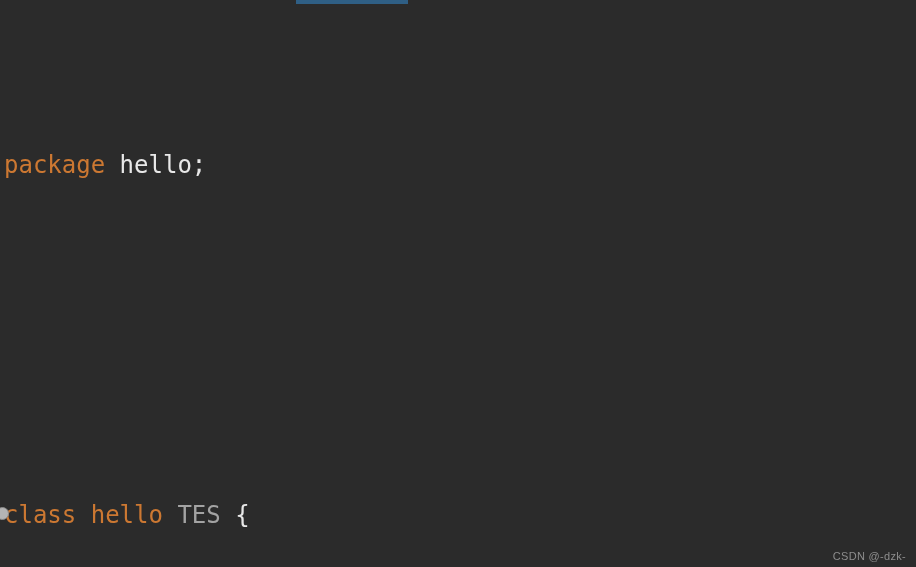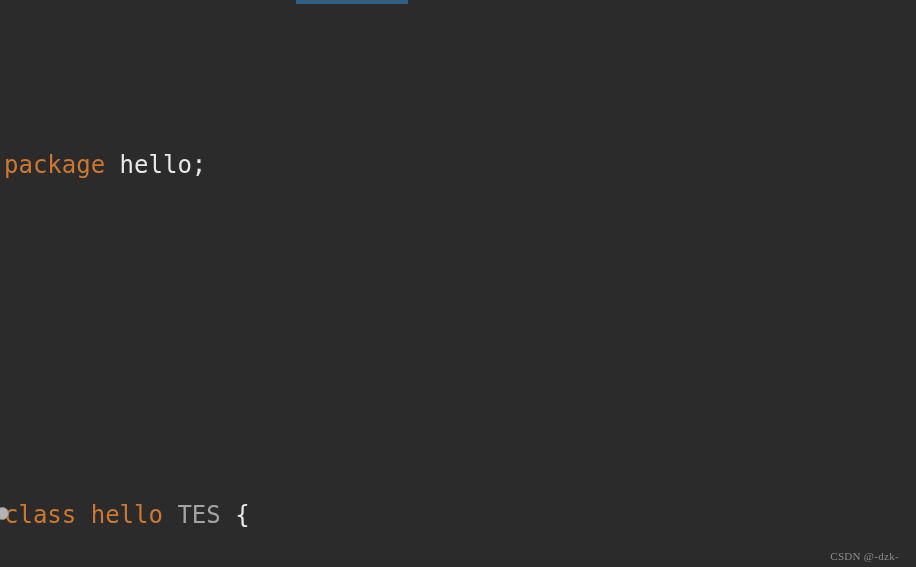--- a/index.html
+++ b/index.html
@@ -48,22 +48,22 @@
   }
 
   
   .kw       { color:#cc7832; }            
   .plain    { color:#e8e8e8; }            
   .type     { color:#a3a3a3;text-align:right; }
 
   
   #watermark {
     position:absolute;
-    right:17px; bottom:5px;
-    font-family:Liberation Serif, serif;
+    right:10px; bottom:5px;
+    font-family:Liberation Sans, sans-serif;
     font-size:11px;
     color:#8d8d8d;
     letter-spacing:0.3px;
   }
 </style>
 </head>
 <body>
 
 <div id="editor">
 

